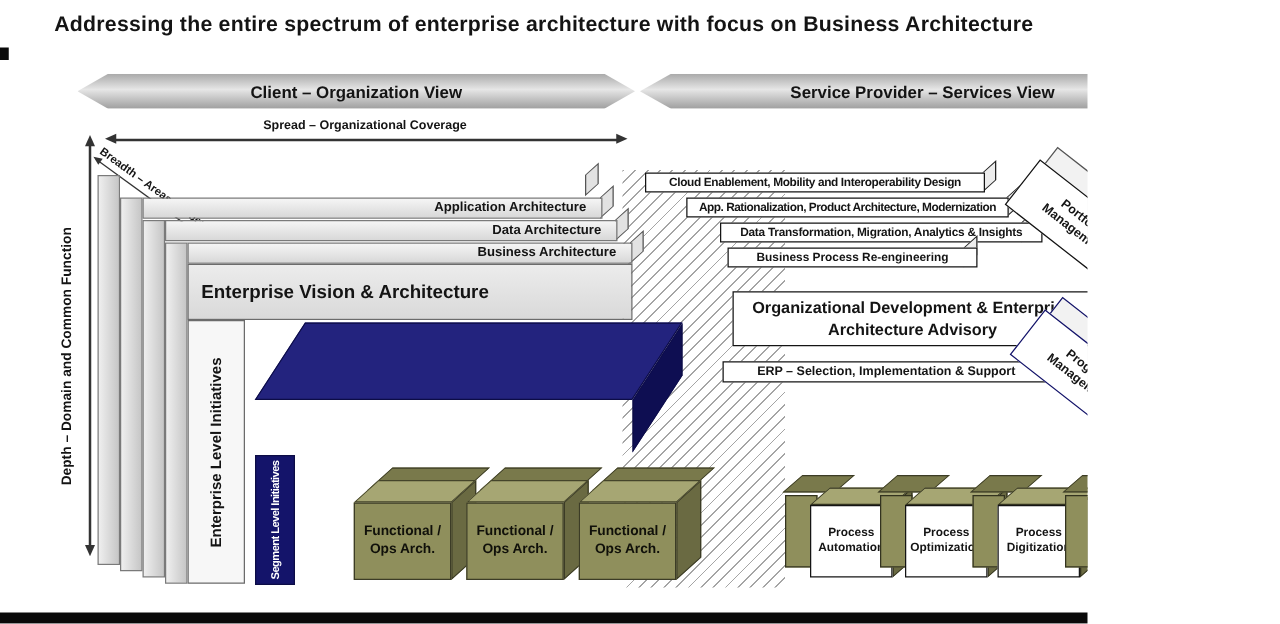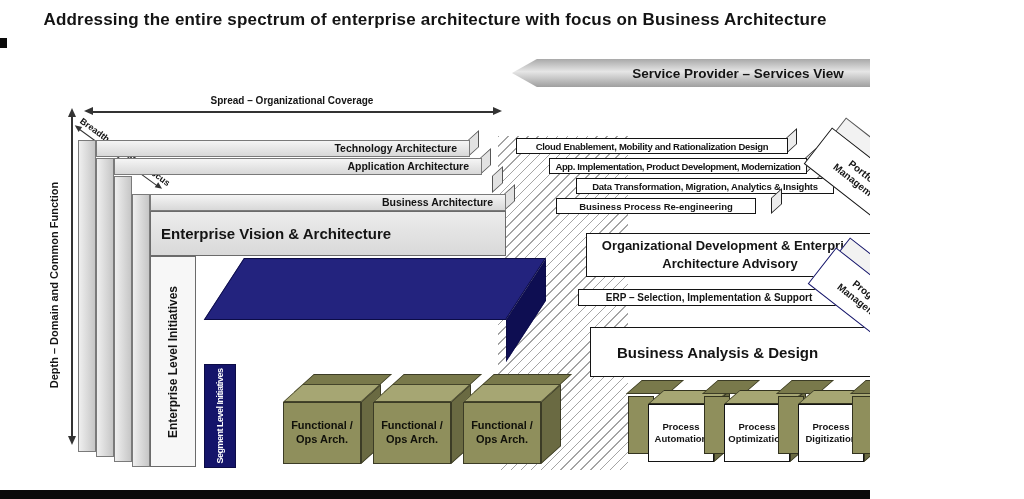--- a/index.html
+++ b/index.html
@@ -46,20 +46,23 @@
 </head>
 <body>
 
 <div id="stage">
 
   <div class="abs title">Addressing the entire spectrum of enterprise architecture with focus on Business Architecture</div>
 
   <div class="abs blackbar" style="left:0;top:38px;width:7px;height:10px;"></div>
   <div class="abs blackbar" style="left:1017px;top:35px;width:7px;height:9px;"></div>
 
+  <div class="abs banner" style="left:62px;top:59px;width:446px;">
+    <span>Client – Organization View</span>
+  </div>
   <div class="abs banner" style="left:512px;top:59px;width:452px;">
     <span>Service Provider – Services View</span>
   </div>
 
   <div class="abs axis-label" style="left:142px;top:95px;width:300px;text-align:center;">Spread – Organizational Coverage</div>
   <div class="abs axis-line" style="left:92px;top:111px;width:402px;height:1.5px;"></div>
   <div class="abs tri" style="left:84px;top:107px;border-top:4.5px solid transparent;border-bottom:4.5px solid transparent;border-right:9px solid #333;"></div>
   <div class="abs tri" style="left:493px;top:107px;border-top:4.5px solid transparent;border-bottom:4.5px solid transparent;border-left:9px solid #333;"></div>
 
   <div class="abs" style="left:84px;top:116px;transform:rotate(36deg);transform-origin:left top;">
@@ -77,24 +80,24 @@
   <div class="abs axis-label" style="left:54px;top:285px;font-size:11px;transform:translate(-50%,-50%) rotate(-90deg);">Depth – Domain and Common Function</div>
 
   <div class="abs hatch" style="left:498px;top:136px;width:130px;height:334px;"></div>
 
   <div class="abs strip" style="left:78px;top:140px;width:18px;height:312px;"></div>
   <div class="abs strip" style="left:96px;top:158px;width:18px;height:299px;"></div>
   <div class="abs strip" style="left:114px;top:176px;width:18px;height:286px;"></div>
   <div class="abs strip" style="left:132px;top:194px;width:18px;height:273px;"></div>
 
   <div class="abs cap" style="left:468px;top:140px;width:11px;height:17px;"></div>
-  <div class="abs lbar" style="left:96px;top:140px;width:374px;height:17px;">Technology Architecture</div>
   <div class="abs cap" style="left:480px;top:158px;width:11px;height:17px;"></div>
   <div class="abs lbar" style="left:114px;top:158px;width:368px;height:17px;">Application Architecture</div>
   <div class="abs cap" style="left:492px;top:176px;width:11px;height:17px;"></div>
+  <div class="abs lbar" style="left:132px;top:176px;width:362px;height:17px;">Data Architecture</div>
   <div class="abs cap" style="left:504px;top:194px;width:11px;height:17px;"></div>
   <div class="abs" style="left:150px;top:211px;width:356px;height:45px;background:linear-gradient(180deg,#ececec,#d9d9d9);border:1px solid #6b6b6b;box-sizing:border-box;display:flex;align-items:center;padding-left:10px;font-size:15px;font-weight:bold;">Enterprise Vision &amp; Architecture</div>
 
   <div class="abs lbar" style="left:150px;top:194px;width:356px;height:17px;">Business Architecture</div>
 
   <div class="abs" style="left:150px;top:256px;width:46px;height:211px;background:#f7f7f7;border:1px solid #6b6b6b;box-sizing:border-box;">
     <span class="vtext" style="font-size:12px;">Enterprise Level Initiatives</span>
   </div>
 
   <div class="abs navy-top" style="left:244px;top:258px;width:302px;height:62px;"></div>
@@ -113,42 +116,41 @@
   <div class="abs ocube-top" style="left:393px;top:384px;width:78px;height:18px;"></div>
   <div class="abs ocube-side" style="left:451px;top:402px;width:20px;height:62px;"></div>
   <div class="abs ocube-front" style="left:373px;top:402px;width:78px;height:62px;">Functional / Ops Arch.</div>
 
   <div class="abs ocube-sliver" style="left:494px;top:374px;width:78px;height:18px;"></div>
   <div class="abs ocube-top" style="left:483px;top:384px;width:78px;height:18px;"></div>
   <div class="abs ocube-side" style="left:541px;top:402px;width:20px;height:62px;"></div>
   <div class="abs ocube-front" style="left:463px;top:402px;width:78px;height:62px;">Functional / Ops Arch.</div>
 
   <div class="abs rcap" style="left:786px;top:138px;width:11px;height:16px;"></div>
-  <div class="abs rbar" style="left:516px;top:138px;width:272px;height:16px;font-size:9.5px;letter-spacing:-0.3px;">Cloud Enablement, Mobility and Rationalization Design</div>
+  <div class="abs rbar" style="left:516px;top:138px;width:272px;height:16px;font-size:9.5px;letter-spacing:-0.3px;">Cloud Enablement, Mobility and Interoperability Design</div>
   <div class="abs rcap" style="left:805px;top:158px;width:11px;height:16px;"></div>
-  <div class="abs rbar" style="left:549px;top:158px;width:258px;height:16px;font-size:9.5px;letter-spacing:-0.4px;">App. Implementation, Product Development, Modernization</div>
+  <div class="abs rbar" style="left:549px;top:158px;width:258px;height:16px;font-size:9.5px;letter-spacing:-0.4px;">App. Rationalization, Product Architecture, Modernization</div>
   <div class="abs rcap" style="left:817px;top:178px;width:11px;height:16px;"></div>
   <div class="abs rbar" style="left:561px;top:178px;width:258px;height:16px;font-size:9.5px;letter-spacing:-0.2px;margin-left:15px;">Data Transformation, Migration, Analytics &amp; Insights</div>
   <div class="abs rcap" style="left:771px;top:198px;width:11px;height:16px;"></div>
-  <div class="abs rbar" style="left:556px;top:198px;width:200px;height:16px;font-size:9.5px;">Business Process Re-engineering</div>
+  <div class="abs rbar" style="left:582px;top:198px;width:200px;height:16px;font-size:9.5px;">Business Process Re-engineering</div>
 
   <div class="abs rcap" style="left:872px;top:216px;width:12px;height:44px;"></div>
   <div class="abs blockbig" style="left:586px;top:216px;width:288px;height:44px;justify-content:center;text-align:center;font-size:13px;font-weight:bold;line-height:1.4;padding:0 4px;">Organizational Development &amp; Enterprise Architecture Advisory</div>
 
   <div class="abs slab-back" style="left:820px;top:147px;"></div>
   <div class="abs slab" style="left:806px;top:157px;">
     <span class="slab-label">Portfolio Management</span>
   </div>
 
   <div class="abs rcap" style="left:826px;top:268px;width:11px;height:17px;"></div>
   <div class="abs rcap" style="left:838px;top:289px;width:11px;height:17px;"></div>
   <div class="abs rbar" style="left:578px;top:289px;width:262px;height:17px;font-size:10px;">ERP – Selection, Implementation &amp; Support</div>
 
   <div class="abs rcap" style="left:872px;top:310px;width:12px;height:50px;"></div>
-  <div class="abs blockbig" style="left:590px;top:310px;width:284px;height:50px;padding-left:26px;font-size:15px;font-weight:bold;">Business Analysis &amp; Design</div>
 
   <div class="abs slab-back" style="left:824px;top:267px;border-color:var(--navy,#14146a);"></div>
   <div class="abs slab" style="left:810px;top:277px;border-color:var(--navy,#14146a);">
     <span class="slab-label">Program Management</span>
   </div>
 
   <div class="abs" style="left:628px;top:396px;width:26px;height:58px;background:var(--olive_front,#8f8f5c);border:1px solid #33331f;box-sizing:border-box;"></div>
   <div class="abs ocube-sliver" style="left:642px;top:380px;width:42px;height:14px;transform:skewX(-49deg);"></div>
   <div class="abs wcube-top" style="left:664px;top:390px;width:66px;height:14px;"></div>
   <div class="abs wcube-side" style="left:714px;top:404px;width:16px;height:58px;"></div>

